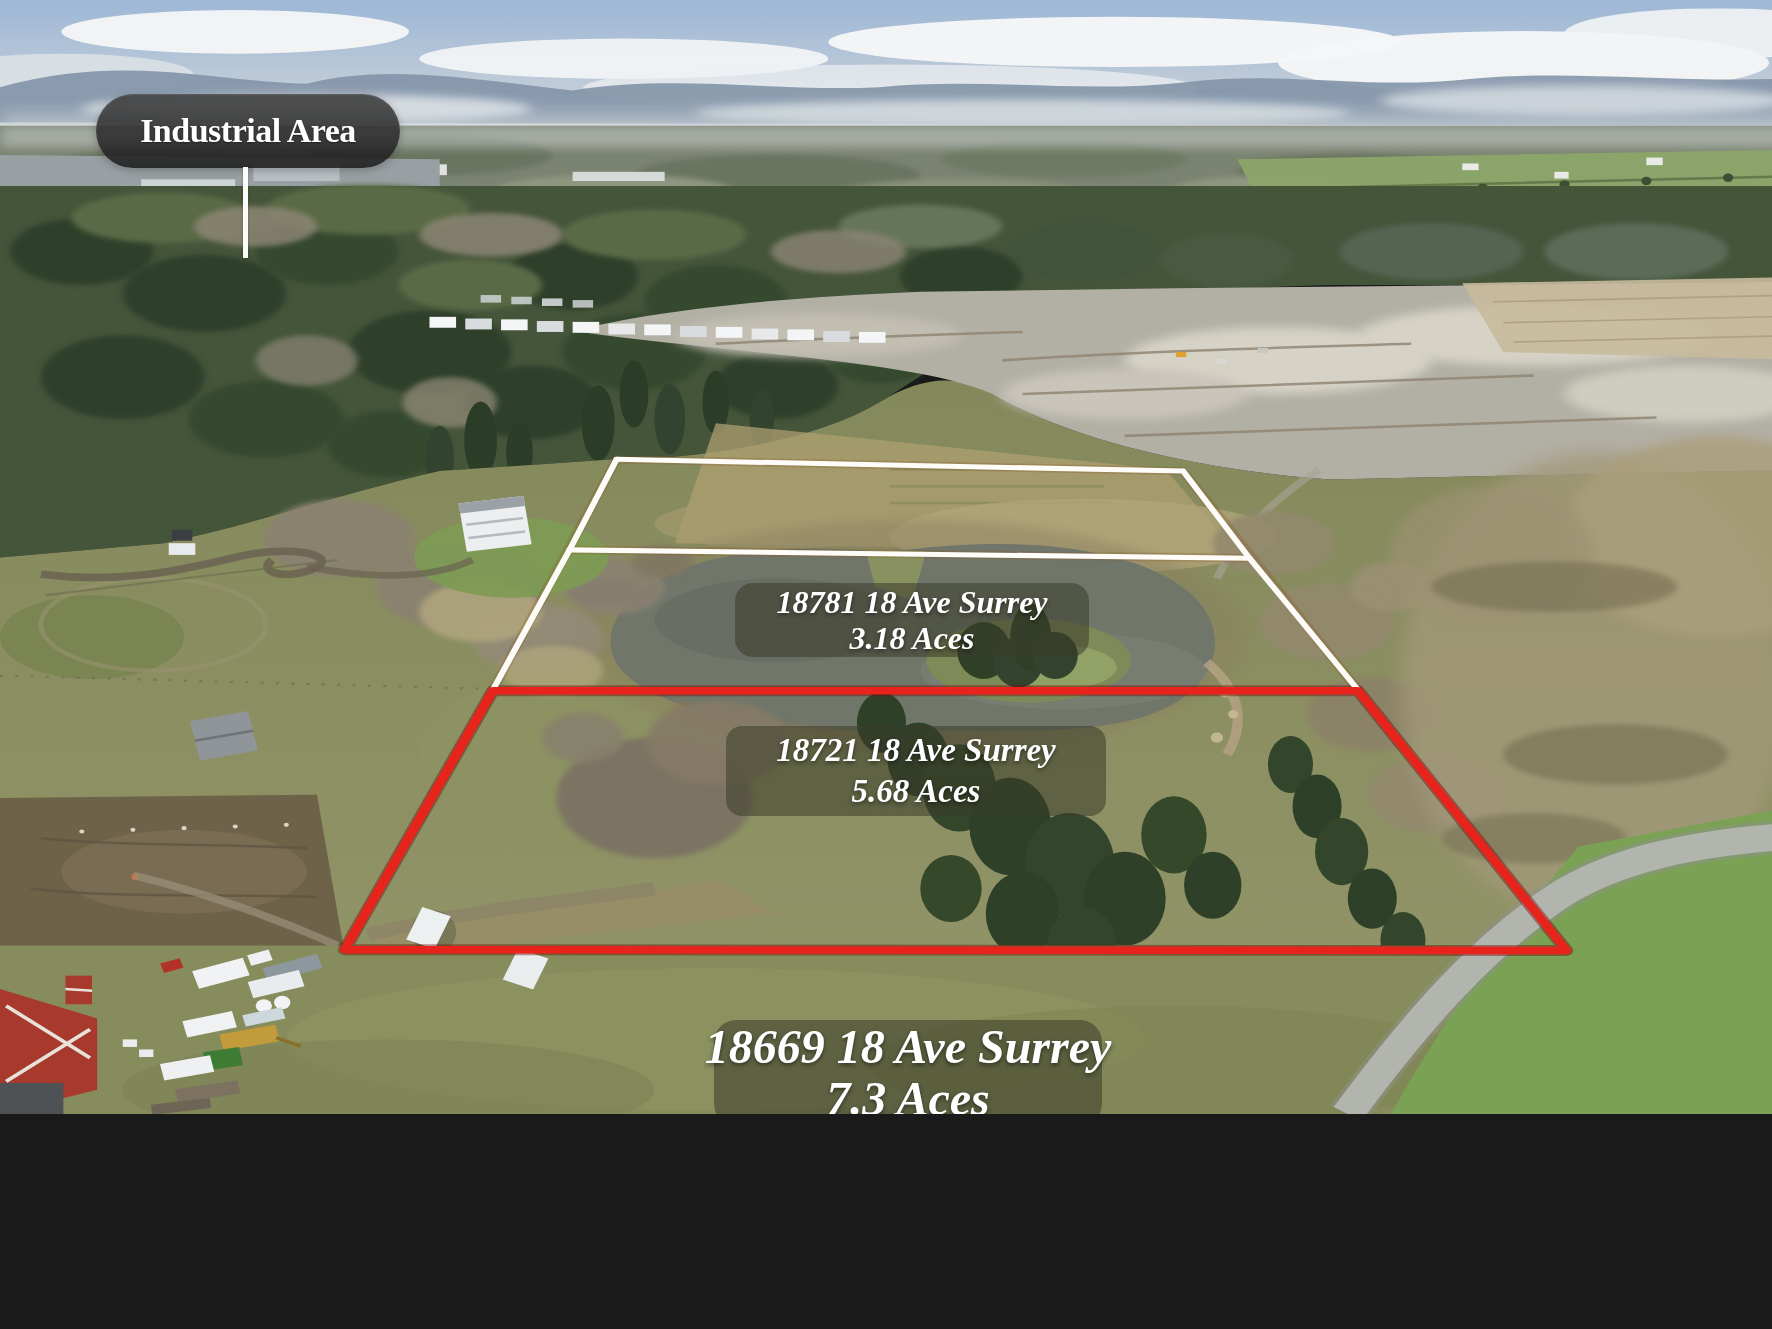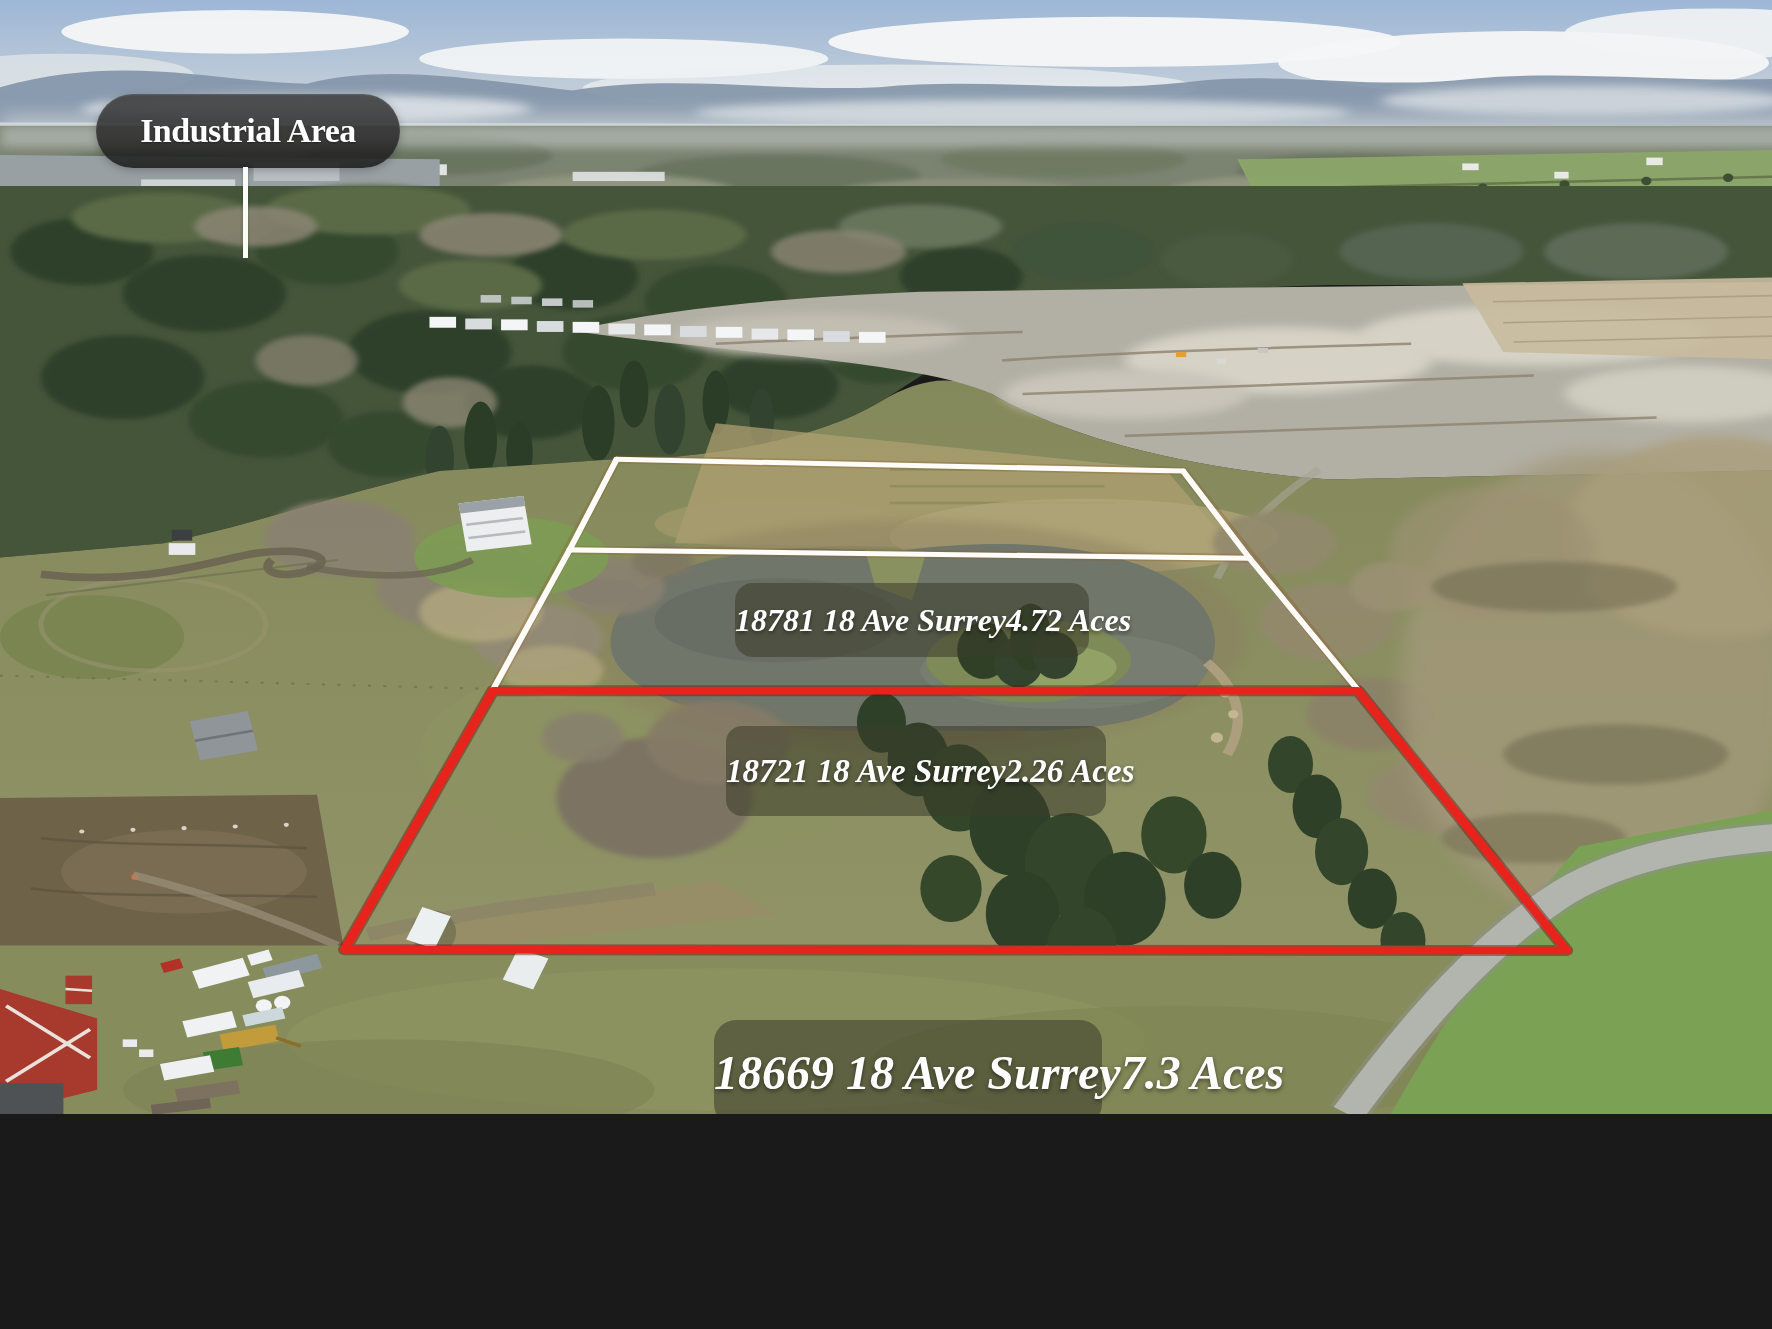--- a/index.html
+++ b/index.html
@@ -18,21 +18,21 @@
   }
   .pill span{
     color:#fff;font-size:34px;font-weight:bold;letter-spacing:-.5px;
     text-shadow:0 1px 2px rgba(0,0,0,.4);white-space:nowrap;
   }
   .pointer-line{
     position:absolute;left:243px;top:167px;width:5px;height:91px;
     background:#fbfbf8;box-shadow:0 0 3px rgba(0,0,0,.25);
   }
   .lot-label{
-    position:absolute;display:flex;flex-direction:row;align-items:center;
+    position:absolute;display:flex;flex-direction:column;align-items:center;
     justify-content:space-evenly;background:rgba(58,60,42,.55);color:#fff;
     font-style:italic;font-weight:bold;text-align:center;
     text-shadow:0 2px 4px rgba(0,0,0,.5);
   }
   .lot-label span{white-space:nowrap;line-height:1;}
   .lot-label-1{left:735px;top:583px;width:354px;height:74px;border-radius:18px;font-size:32px;}
   .lot-label-2{left:726px;top:726px;width:380px;height:90px;border-radius:16px;font-size:33px;}
   .lot-label-3{left:714px;top:1020px;width:388px;height:106px;border-radius:22px;font-size:48px;}
 </style>
 </head>
@@ -377,26 +377,26 @@
   </g>
 </svg>
 
 <div class="pill">
   <span>Industrial Area</span>
 </div>
 <div class="pointer-line"></div>
 
 <div class="lot-label lot-label-1">
   <span>18781 18 Ave Surrey</span>
-  <span>4.72 Aces</span>
+  <span>3.18 Aces</span>
 </div>
 
 <div class="lot-label lot-label-2">
   <span>18721 18 Ave Surrey</span>
-  <span>2.26 Aces</span>
+  <span>5.68 Aces</span>
 </div>
 
 <div class="lot-label lot-label-3">
   <span>18669 18 Ave Surrey</span>
   <span>7.3 Aces</span>
 </div>
 
 </div>
 
 </body></html>

